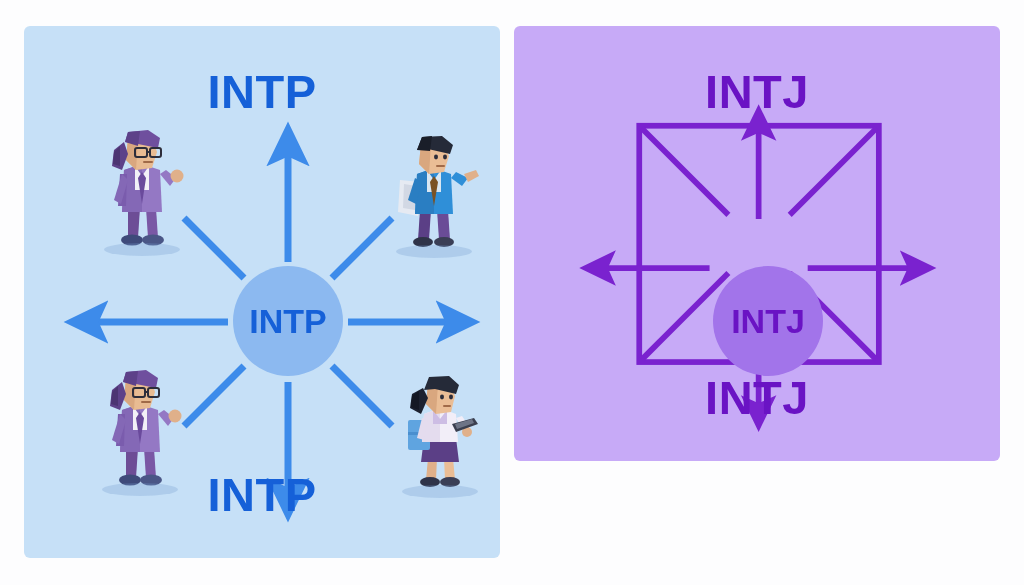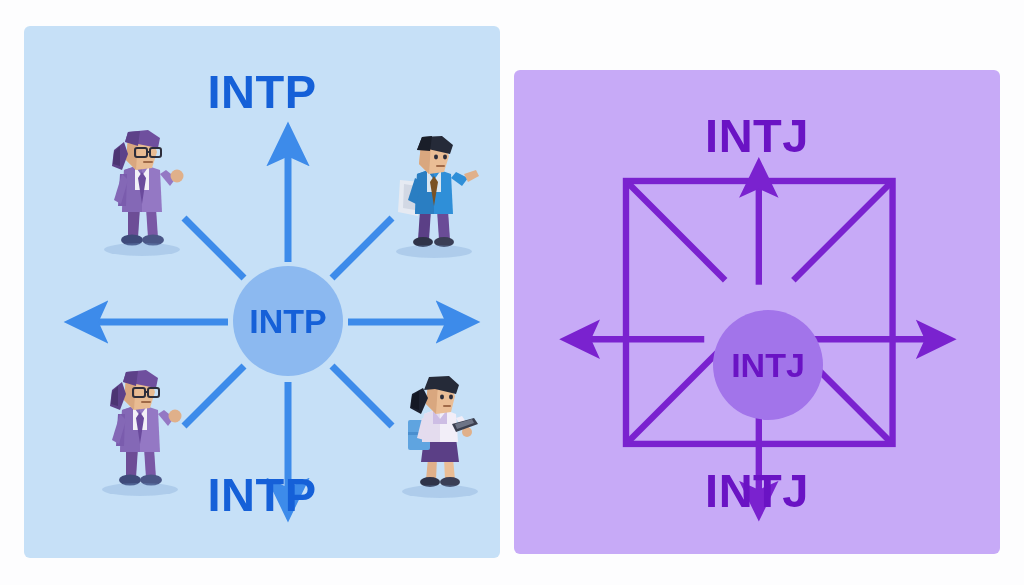--- a/index.html
+++ b/index.html
@@ -26,23 +26,22 @@
     left: 24px;
     top: 26px;
     width: 476px;
     height: 532px;
     background: #c6e0f7;
   }
   #panel-intj {
     left: 514px;
     top: 26px;
     width: 486px;
-    height: 484px;
+    height: 435px;
     background: #c7aaf7;
-    margin-top: 44px;
   }
 
   
   .corner-label {
     position: absolute;
     font-weight: 700;
     letter-spacing: 0.5px;
     white-space: nowrap;
     user-select: none;
   }

